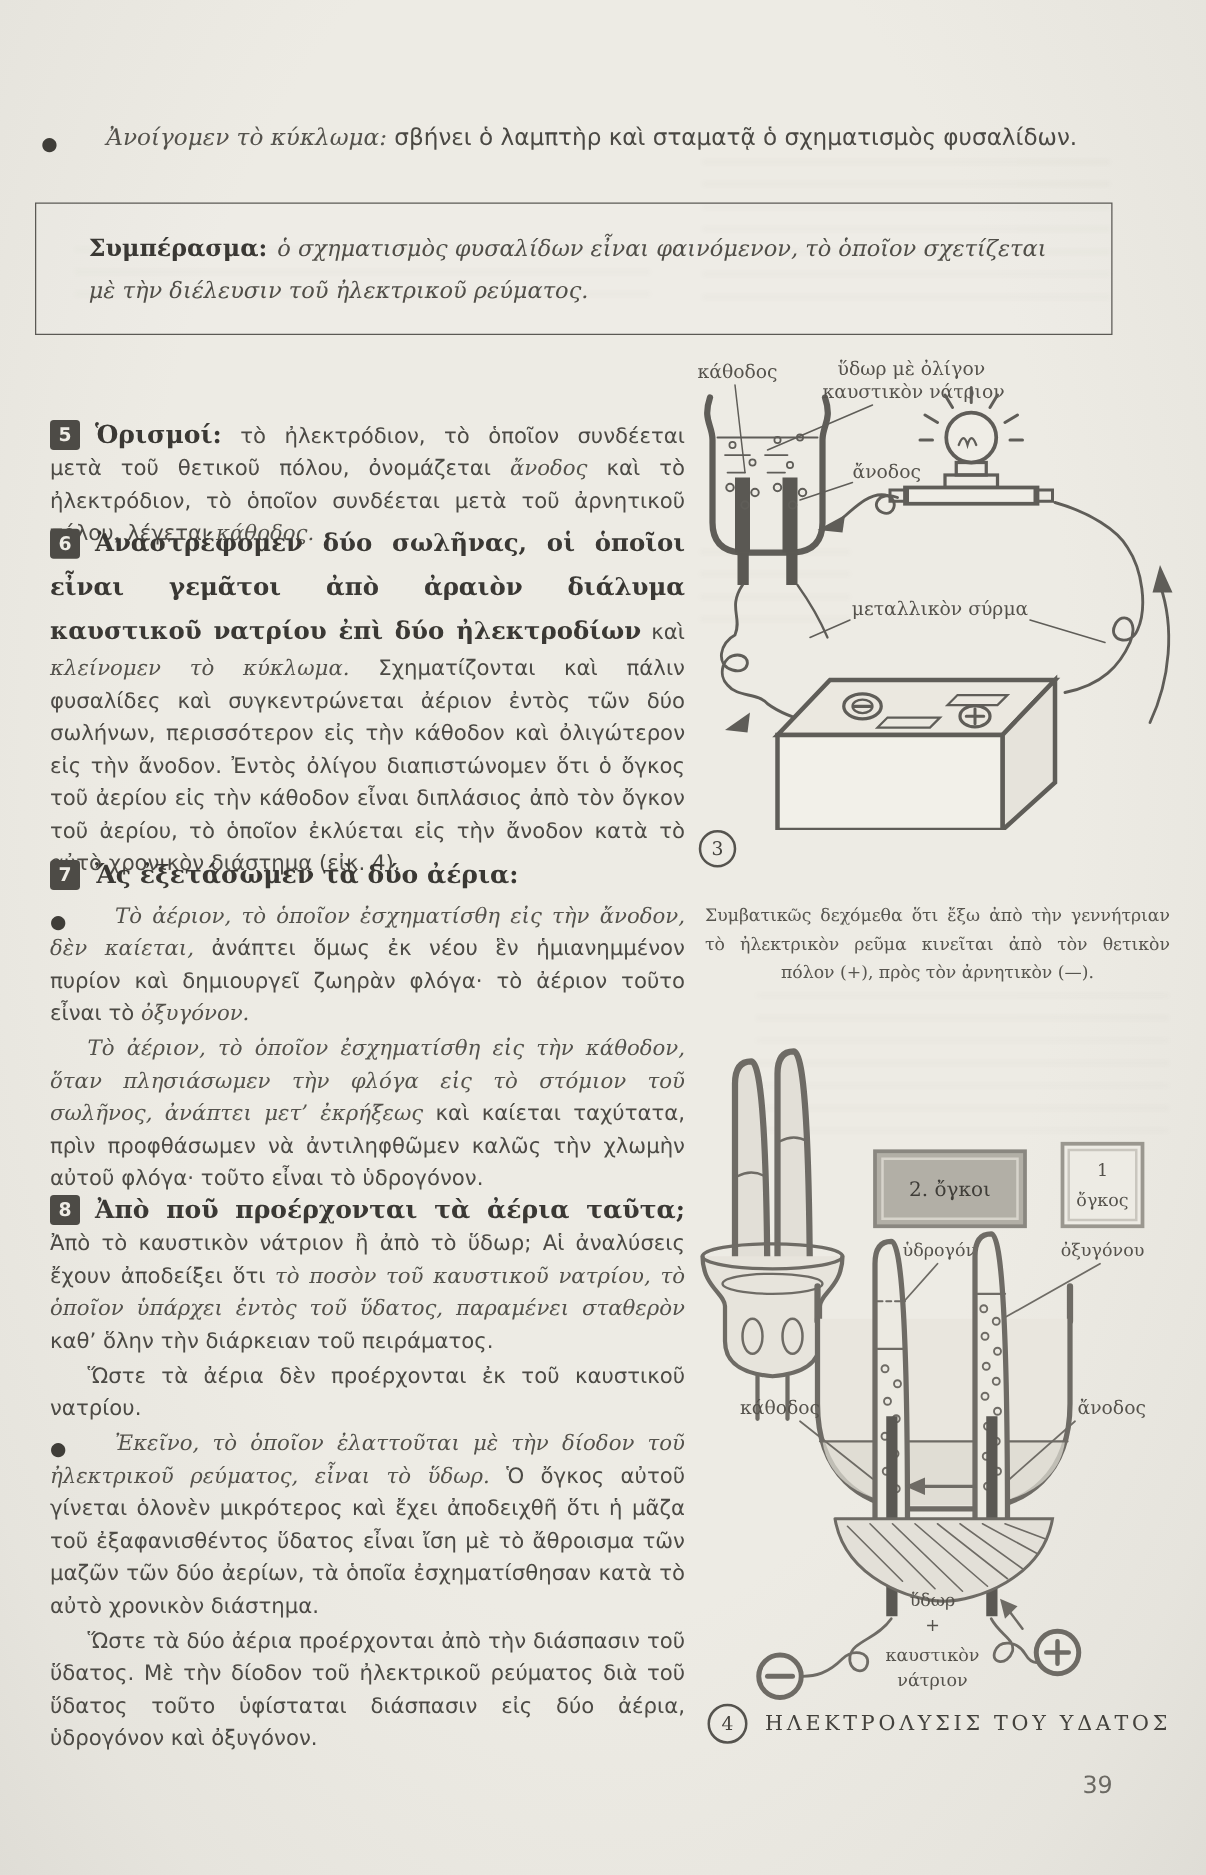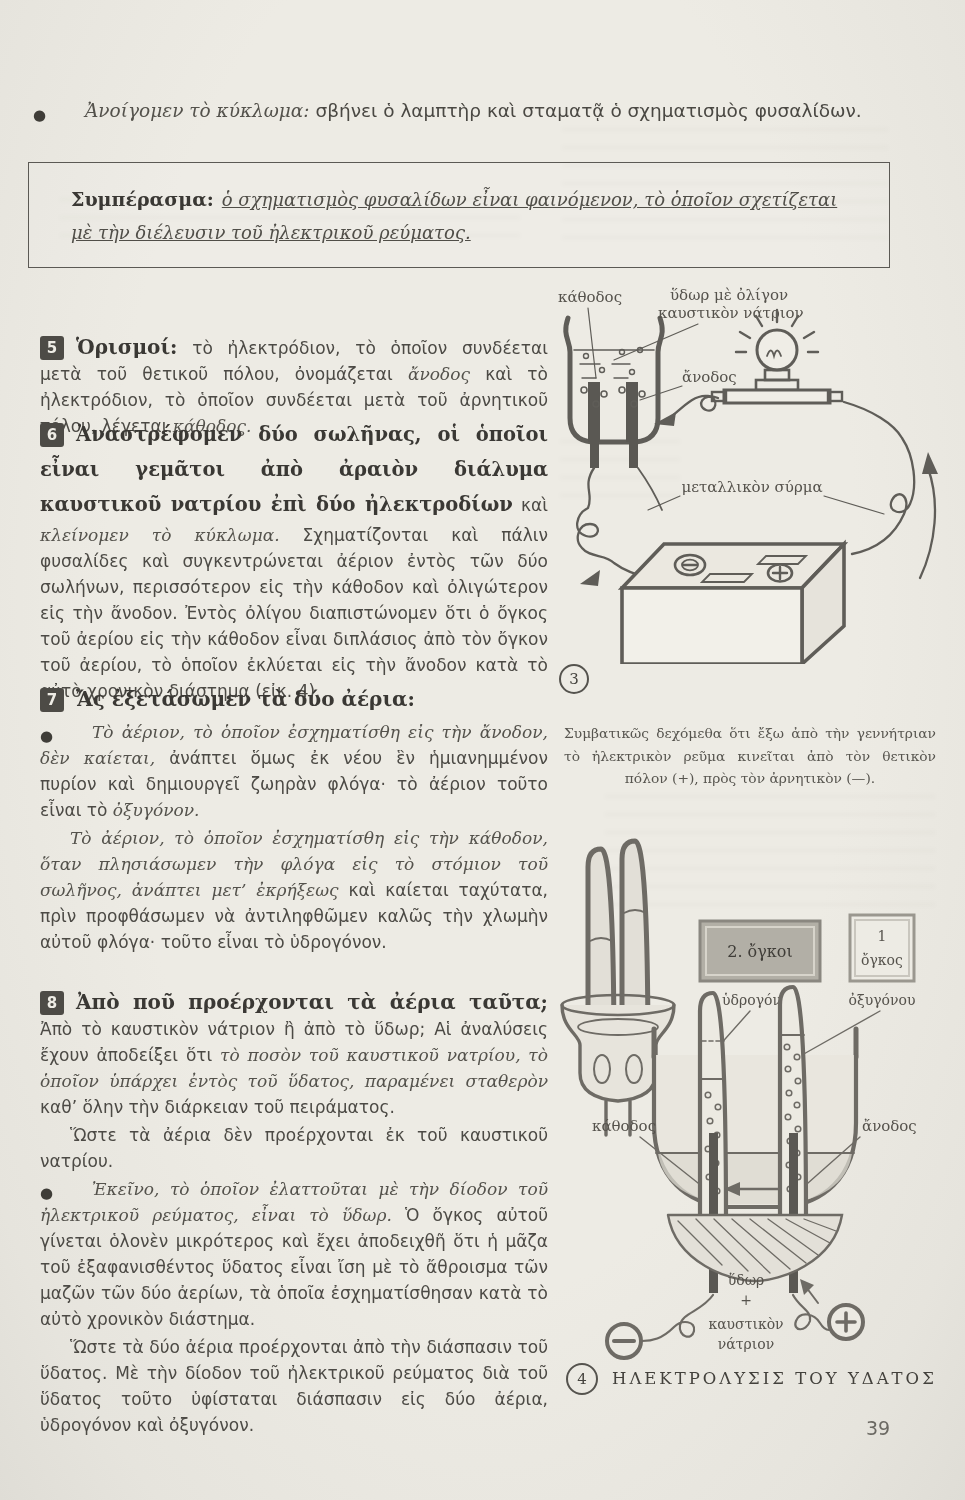--- a/index.html
+++ b/index.html
@@ -31,21 +31,21 @@
   }
   .bullet-dot{position:absolute;left:0;top:4px;font-size:15px;color:#3f3d38;}
   .with-bullet{position:relative;padding-left:0;}
   .intro-line{font:18.5px/26px "DejaVu Sans",sans-serif;color:#4a4843;}
   .conclusion-box{
     border:1.6px solid #5b5954;
     padding:20px 30px 18px 42px;
     background:rgba(255,255,255,0.08);
   }
   .conclusion-box .label{font:bold 19px/30px "DejaVu Serif",serif;color:#3a3834;margin-right:8px;}
-  .conclusion-box .body{font:italic 18px/33px "DejaVu Serif",serif;color:#504e48;text-decoration:underline;}
+  .conclusion-box .body{font:italic 18px/33px "DejaVu Serif",serif;color:#504e48;}
   .indent{text-indent:30px;}
   .fig-circle{
     width:26px;height:26px;border:2px solid #55534e;border-radius:50%;
     text-align:center;font:15px/26px "DejaVu Serif",serif;color:#45433e;
   }
   .cap3-title{
     font:16px/20px "DejaVu Serif",serif;letter-spacing:2px;color:#43413c;
     text-align:center;
   }
   .cap3-body{
@@ -91,21 +91,21 @@
     </div>
     <div class="body-text with-bullet" style="margin-top:6px;">
       <span class="bullet-dot">●</span>
       <span style="margin-left:52px;" class="it">Τὸ ἀέριον, τὸ ὁποῖον ἐσχηματίσθη εἰς τὴν ἄνοδον, δὲν καίεται,</span><span> ἀνάπτει ὅμως ἐκ νέου ἓν ἡμιανημμένον πυρίον καὶ δημιουργεῖ ζωηρὰν φλόγα· τὸ ἀέριον τοῦτο εἶναι τὸ </span><span class="it">ὀξυγόνον.</span>
     </div>
     <div class="body-text indent" style="margin-top:2px;">
       <span class="it">Τὸ ἀέριον, τὸ ὁποῖον ἐσχηματίσθη εἰς τὴν κάθοδον, ὅταν πλησιάσωμεν τὴν φλόγα εἰς τὸ στόμιον τοῦ σωλῆνος, ἀνάπτει μετ’ ἐκρήξεως</span><span> καὶ καίεται ταχύτατα, πρὶν προφθάσωμεν νὰ ἀντιληφθῶμεν καλῶς τὴν χλωμὴν αὐτοῦ φλόγα· τοῦτο εἶναι τὸ ὑδρογόνον.</span>
     </div>
   </div>
 
-  <div class="abs" style="left:40px;top:954px;width:508px;margin-top:35px;">
+  <div class="abs" style="left:40px;top:954px;width:508px;">
     <div class="body-text">
       <span class="badge">8</span><span class="sec-title">Ἀπὸ ποῦ προέρχονται τὰ ἀέρια ταῦτα;</span><span> Ἀπὸ τὸ καυστικὸν νάτριον ἢ ἀπὸ τὸ ὕδωρ; Αἱ ἀναλύσεις ἔχουν ἀποδείξει ὅτι </span><span class="it">τὸ ποσὸν τοῦ καυστικοῦ νατρίου, τὸ ὁποῖον ὑπάρχει ἐντὸς τοῦ ὕδατος, παραμένει σταθερὸν </span><span>καθ’ ὅλην τὴν διάρκειαν τοῦ πειράματος.</span>
     </div>
     <div class="body-text indent" style="margin-top:2px;">
       <span>Ὥστε τὰ ἀέρια δὲν προέρχονται ἐκ τοῦ καυστικοῦ νατρίου.</span>
     </div>
     <div class="body-text with-bullet" style="margin-top:2px;">
       <span class="bullet-dot">●</span>
       <span style="margin-left:52px;" class="it">Ἐκεῖνο, τὸ ὁποῖον ἐλαττοῦται μὲ τὴν δίοδον τοῦ ἠλεκτρικοῦ ρεύματος, εἶναι τὸ ὕδωρ.</span><span> Ὁ ὄγκος αὐτοῦ γίνεται ὁλονὲν μικρότερος καὶ ἔχει ἀποδειχθῆ ὅτι ἡ μᾶζα τοῦ ἐξαφανισθέντος ὕδατος εἶναι ἴση μὲ τὸ ἄθροισμα τῶν μαζῶν τῶν δύο ἀερίων, τὰ ὁποῖα ἐσχηματίσθησαν κατὰ τὸ αὐτὸ χρονικὸν διάστημα.</span>
     </div>

